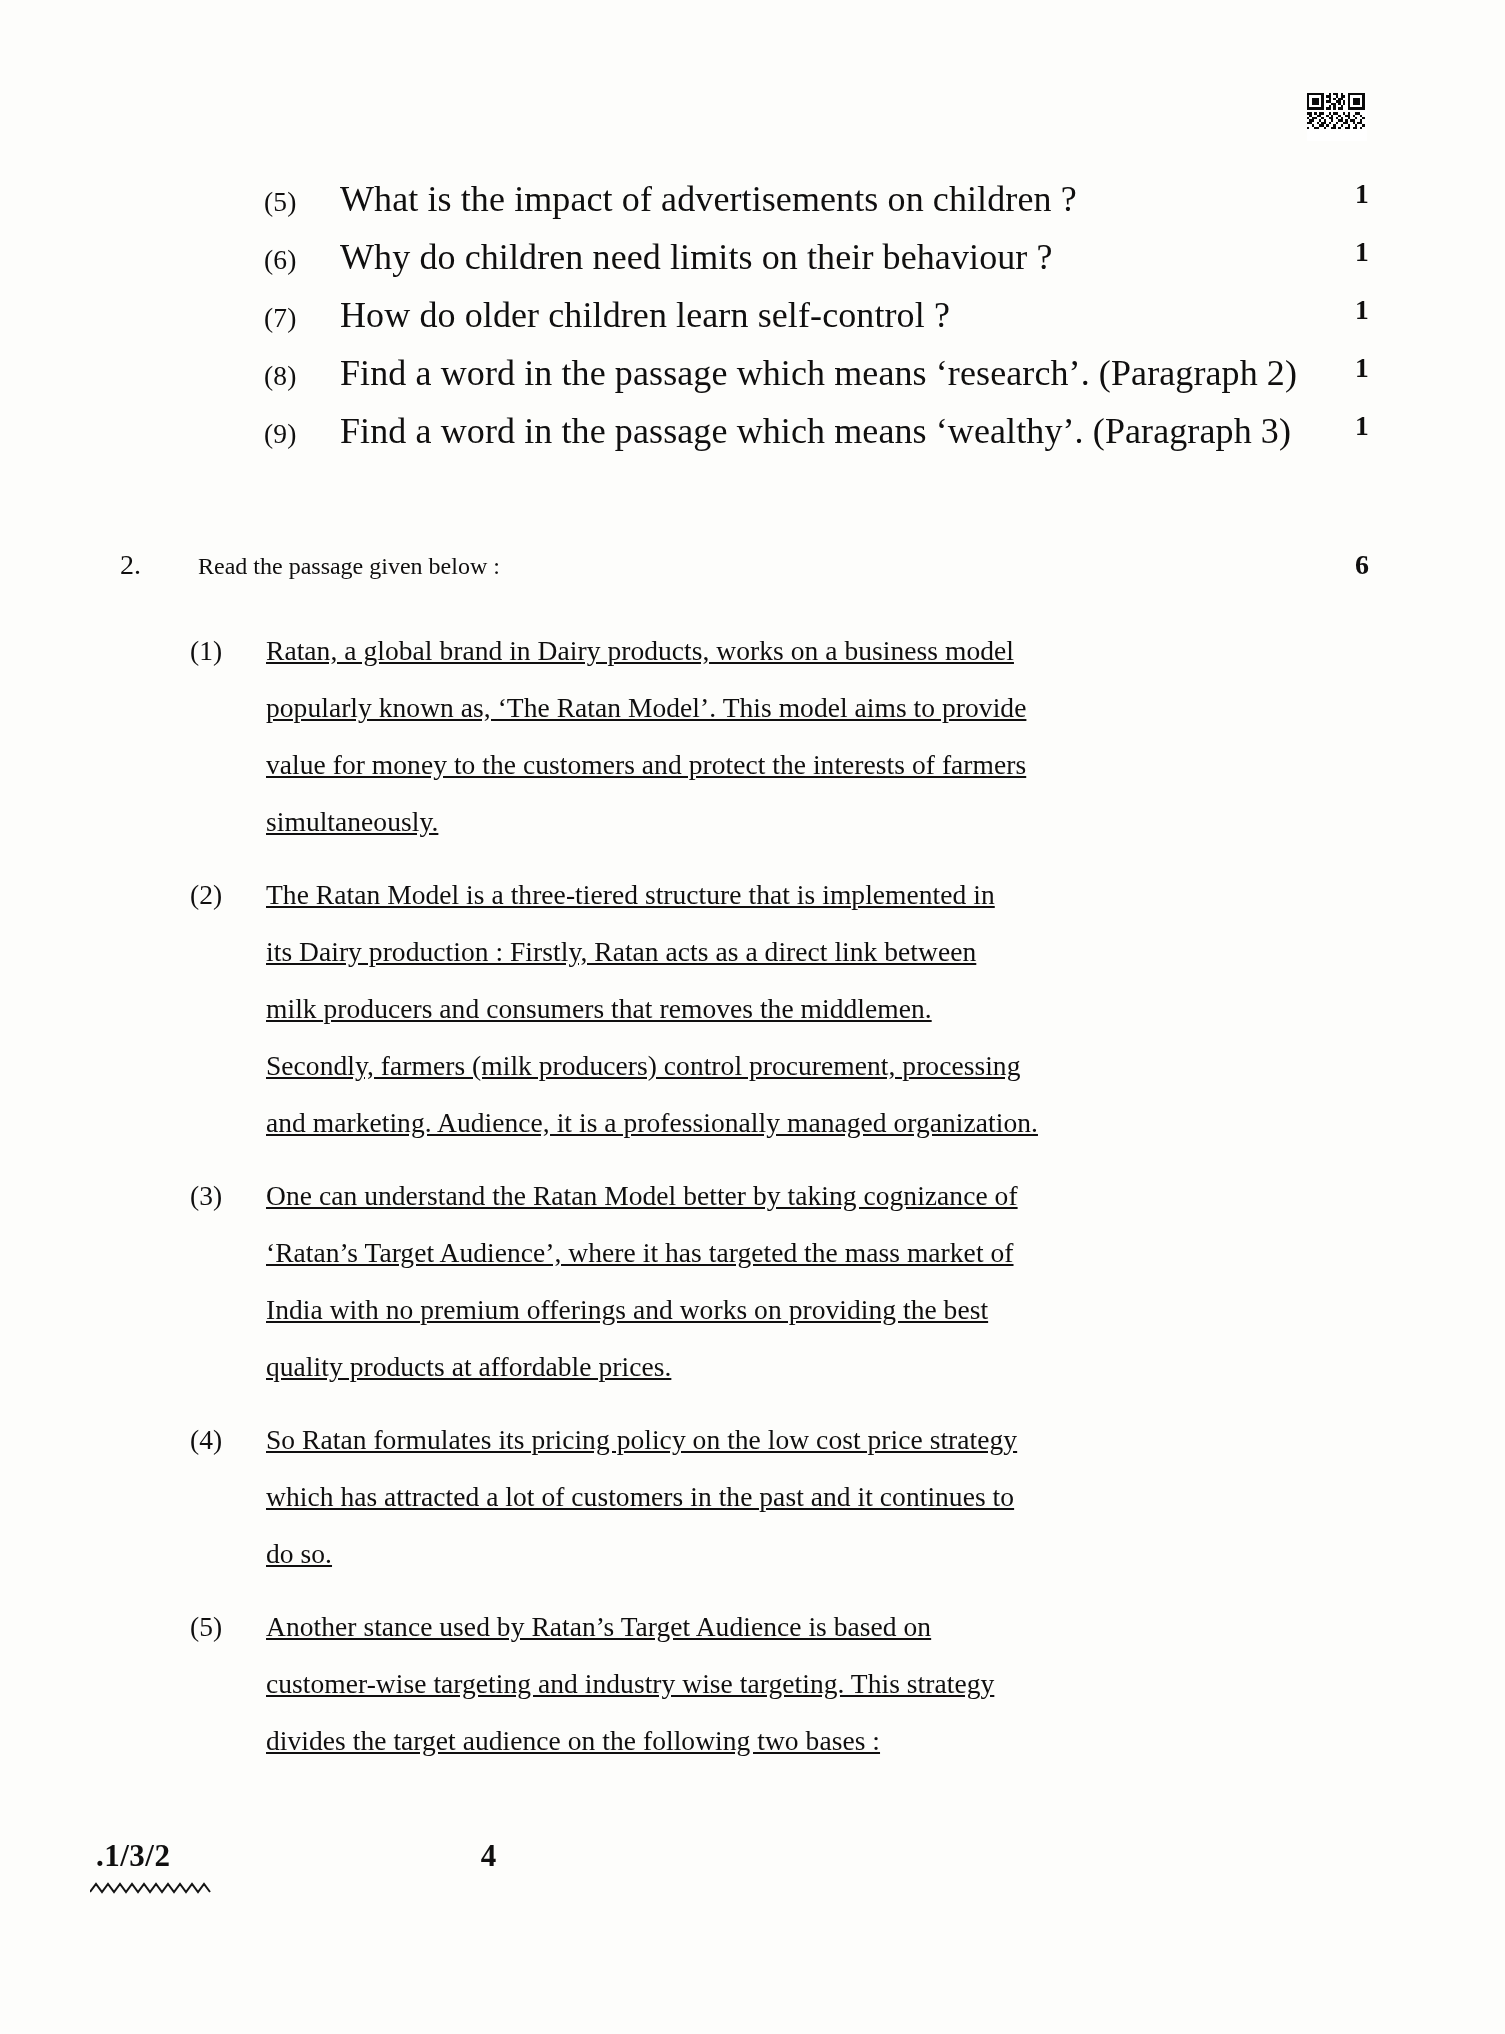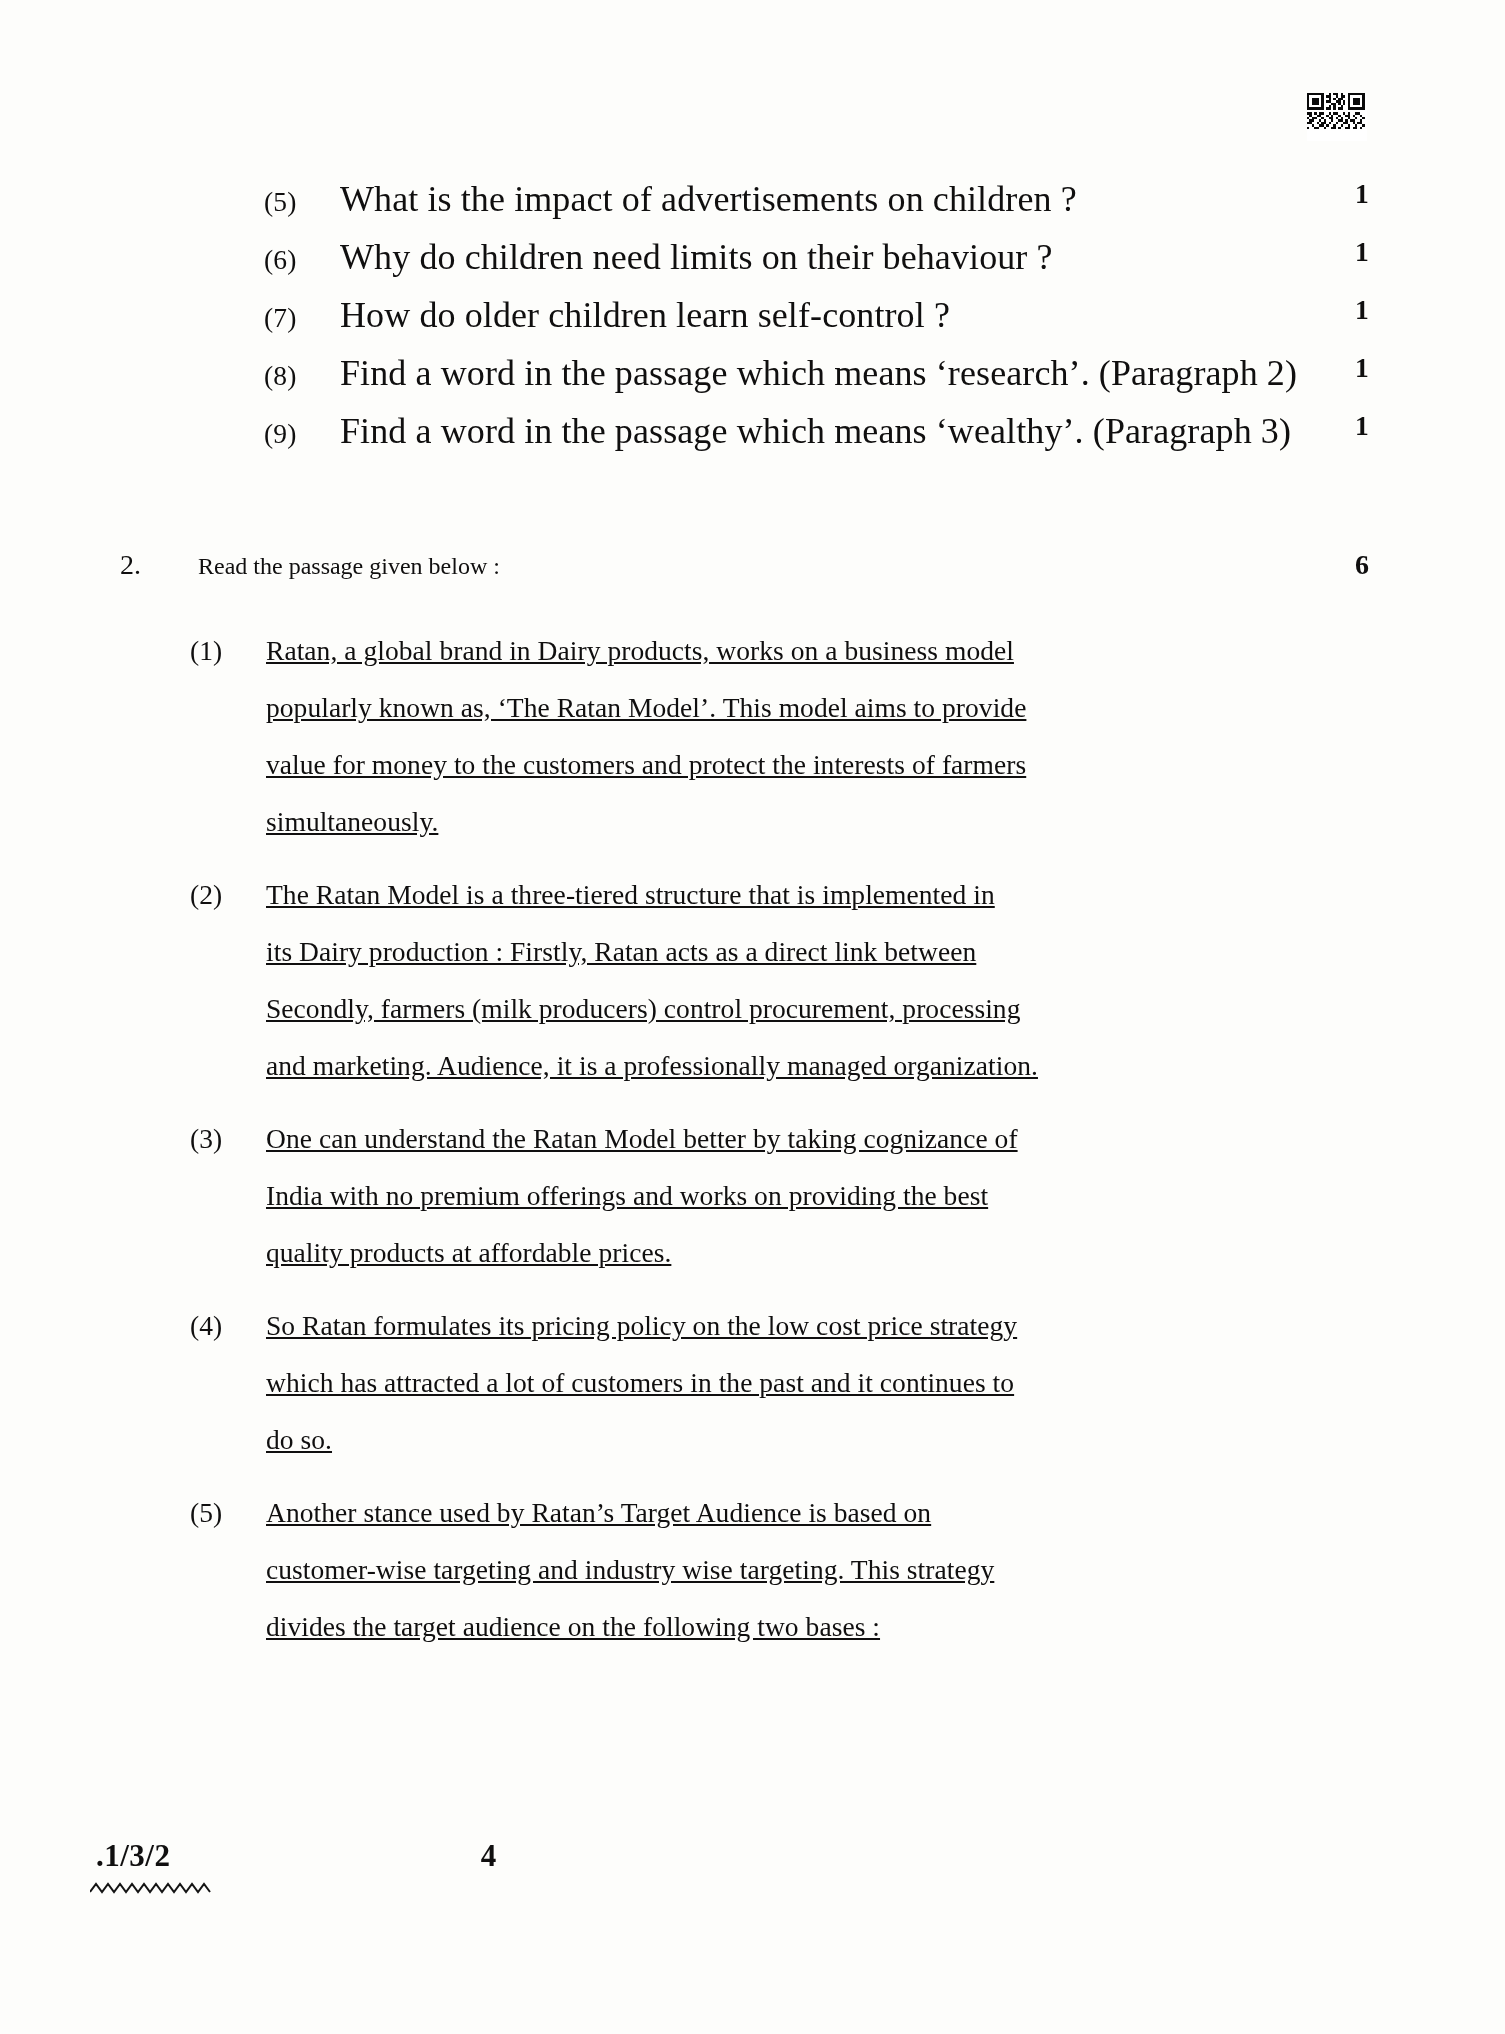--- a/index.html
+++ b/index.html
@@ -313,29 +313,31 @@
         <div class="pline">value for money to the customers and protect the interests of farmers</div>
         <div class="pline">simultaneously.</div>
       </div>
     </div>
 
     <div class="para">
       <span class="pnum">(2)</span>
       <div class="plines">
         <div class="pline">The Ratan Model is a three-tiered structure that is implemented in</div>
         <div class="pline">its Dairy production : Firstly, Ratan acts as a direct link between</div>
+        <div class="pline">milk producers and consumers that removes the middlemen.</div>
         <div class="pline">Secondly, farmers (milk producers) control procurement, processing</div>
         <div class="pline">and marketing. Audience, it is a professionally managed organization.</div>
       </div>
     </div>
 
     <div class="para">
       <span class="pnum">(3)</span>
       <div class="plines">
         <div class="pline">One can understand the Ratan Model better by taking cognizance of</div>
+        <div class="pline">‘Ratan’s Target Audience’, where it has targeted the mass market of</div>
         <div class="pline">India with no premium offerings and works on providing the best</div>
         <div class="pline">quality products at affordable prices.</div>
       </div>
     </div>
 
     <div class="para">
       <span class="pnum">(4)</span>
       <div class="plines">
         <div class="pline">So Ratan formulates its pricing policy on the low cost price strategy</div>
         <div class="pline">which has attracted a lot of customers in the past and it continues to</div>

